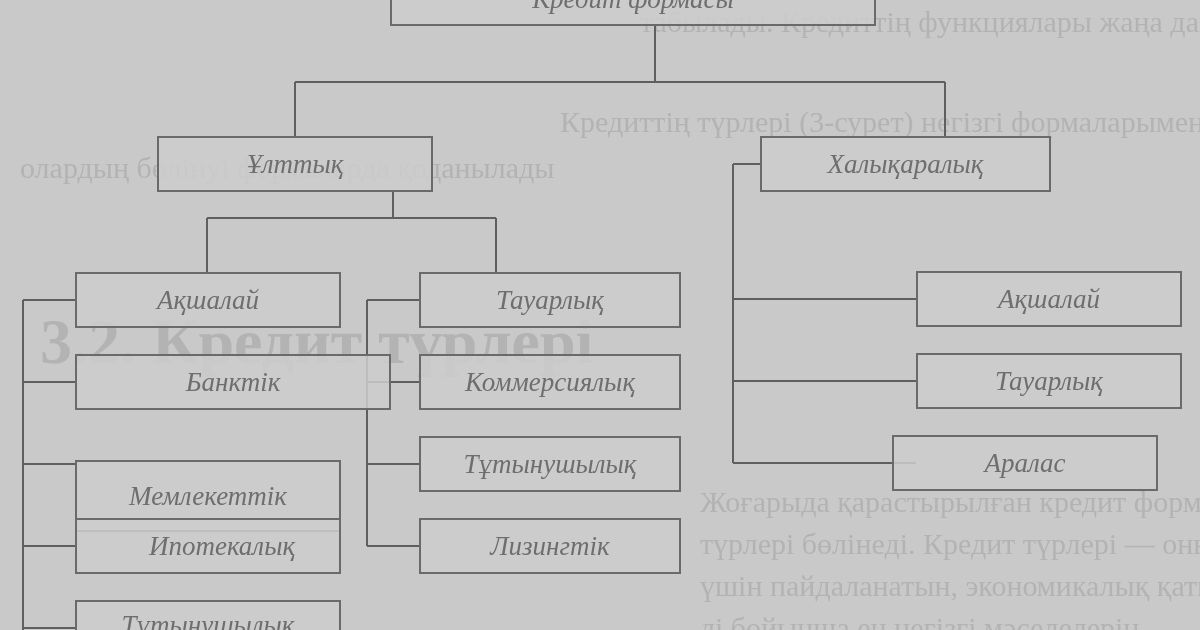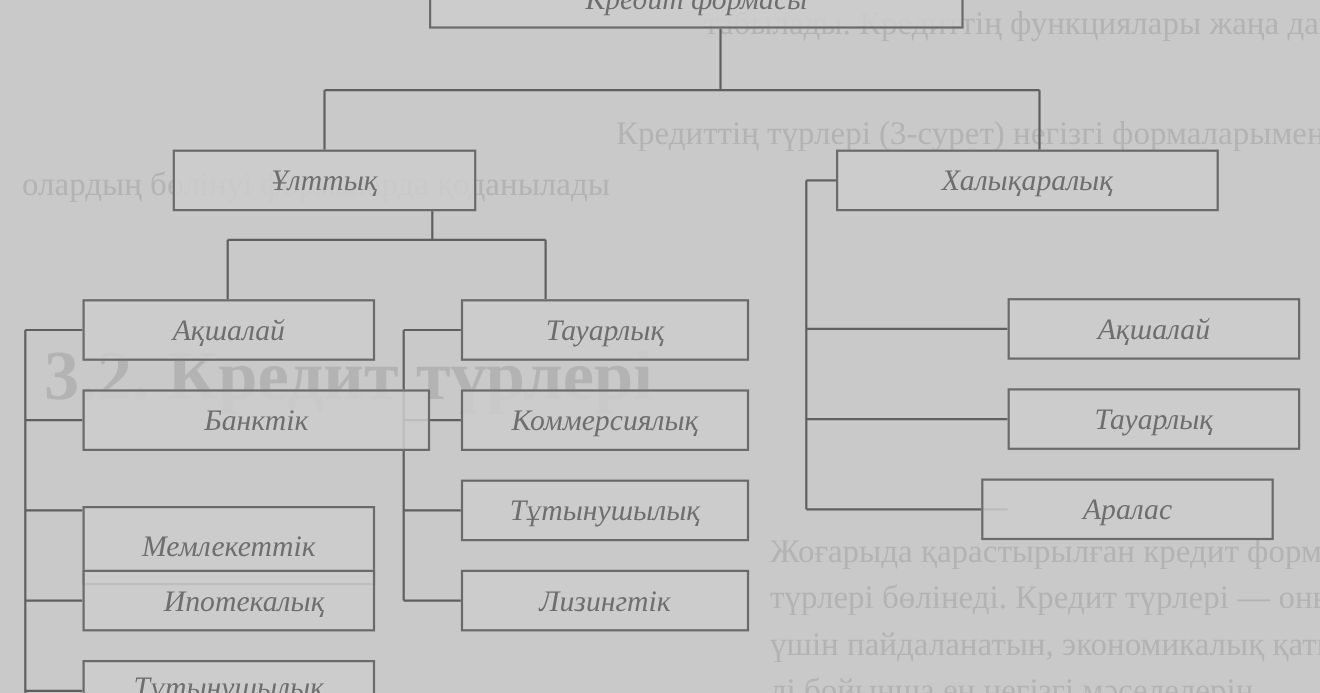--- a/index.html
+++ b/index.html
@@ -76,21 +76,21 @@
   </g>
 </svg>
 
 <div class="box" style="left:390px; top:-28px; width:486px; height:54px;">
   <span>Кредит формасы</span>
 </div>
 
 <div class="box" style="left:157px; top:136px; width:276px; height:56px;">
   <span>Ұлттық</span>
 </div>
-<div class="box" style="left:760px; top:136px; width:348px; height:56px;">
+<div class="box" style="left:760px; top:136px; width:291px; height:56px;">
   <span>Халықаралық</span>
 </div>
 
 <div class="box" style="left:75px; top:272px; width:266px; height:56px;">
   <span>Ақшалай</span>
 </div>
 <div class="box" style="left:419px; top:272px; width:262px; height:56px;">
   <span>Тауарлық</span>
 </div>
 

